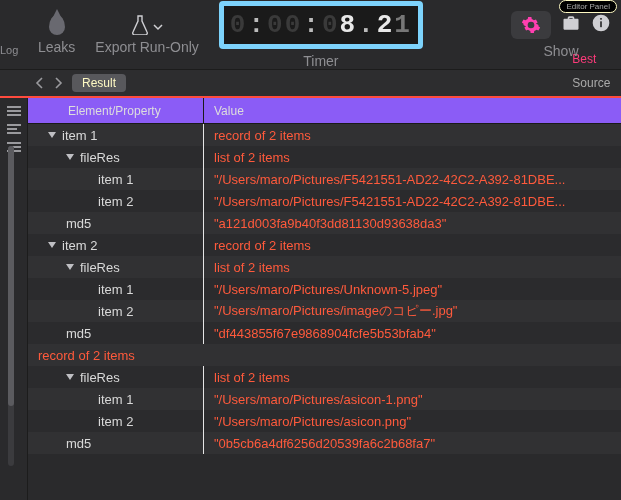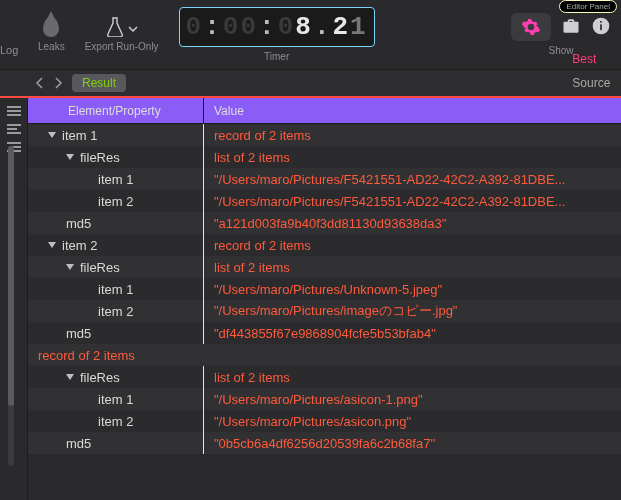--- a/index.html
+++ b/index.html
@@ -13,42 +13,42 @@
   
   .toolbar {
     height: 70px;
     display: flex; align-items: center;
     padding: 0 10px 0 0;
     gap: 20px;
     border-bottom: 1px solid #1c1c1c;
     position: relative;
   }
   .tb-col { display: flex; flex-direction: column; align-items: center; gap: 4px; }
-  .tb-label { font-size: 10px; color: #8e8e92; }
+  .tb-label { font-size: 14px; color: #8e8e92; }
   .tb-log { width: 18px; flex: 0 0 auto; color:#8e8e92; font-size:11px; text-align:right; white-space:nowrap; overflow:hidden; padding-top:30px;}
   .droplet {
     width: 16px; height: 20px;
     background: #696970;
     border-radius: 50% 50% 50% 50% / 60% 60% 40% 40%;
     position: relative;
   }
   .droplet::before{
     content:""; position:absolute; top:-6px; left:4px;
     border-left:4px solid transparent; border-right:4px solid transparent;
     border-bottom:8px solid #696970;
   }
   .flask {
     width: 18px; height: 20px; position: relative;
   }
   .flask svg { width: 18px; height: 20px; }
   .chev { width:10px; height:10px; margin-left:4px; }
   .timer-box {
     display:flex; gap:2px;
     background:#1a1a1a; padding:4px 6px; border-radius:4px;
-    border:1px solid #7dd3fc;
+    border:5px solid #7dd3fc;
     text-align:right;
   }
   .seg7 {
     font-family: "Courier New", monospace;
     font-size: 26px; font-weight:bold;
     color:#e8e8e8;
     letter-spacing: 2px;
   }
   .seg7 .dim { color:#3a3a3a; }
   .seg7 .sep { color:#bbb; padding:0 1px;}
@@ -73,21 +73,21 @@
     padding:0 8px 0 32px;
     gap:6px;
     font-size:12px;
   }
   .nav-arrows{ display:flex; gap:2px;}
   .nav-btn{
     width:16px; height:18px; display:flex; align-items:center; justify-content:center;
     color:#888;
   }
   .result-pill{
-    background:#58585c; color:#84cc16; border-radius:4px; padding:2px 10px;
+    background:#58585c; color:#fef9c3; border-radius:4px; padding:2px 10px;
     font-size:12px;
   }
   .view-tabs{ margin-left:auto; display:flex; gap:10px; font-size:12px;flex-direction:column;}
   .view-tab{ color:#aaa; }
   .view-tab.active{ color:#ff3b7b; }
   
   .content{
     display:flex; height:calc(500px - 70px - 28px);
   }
   .gutter{

